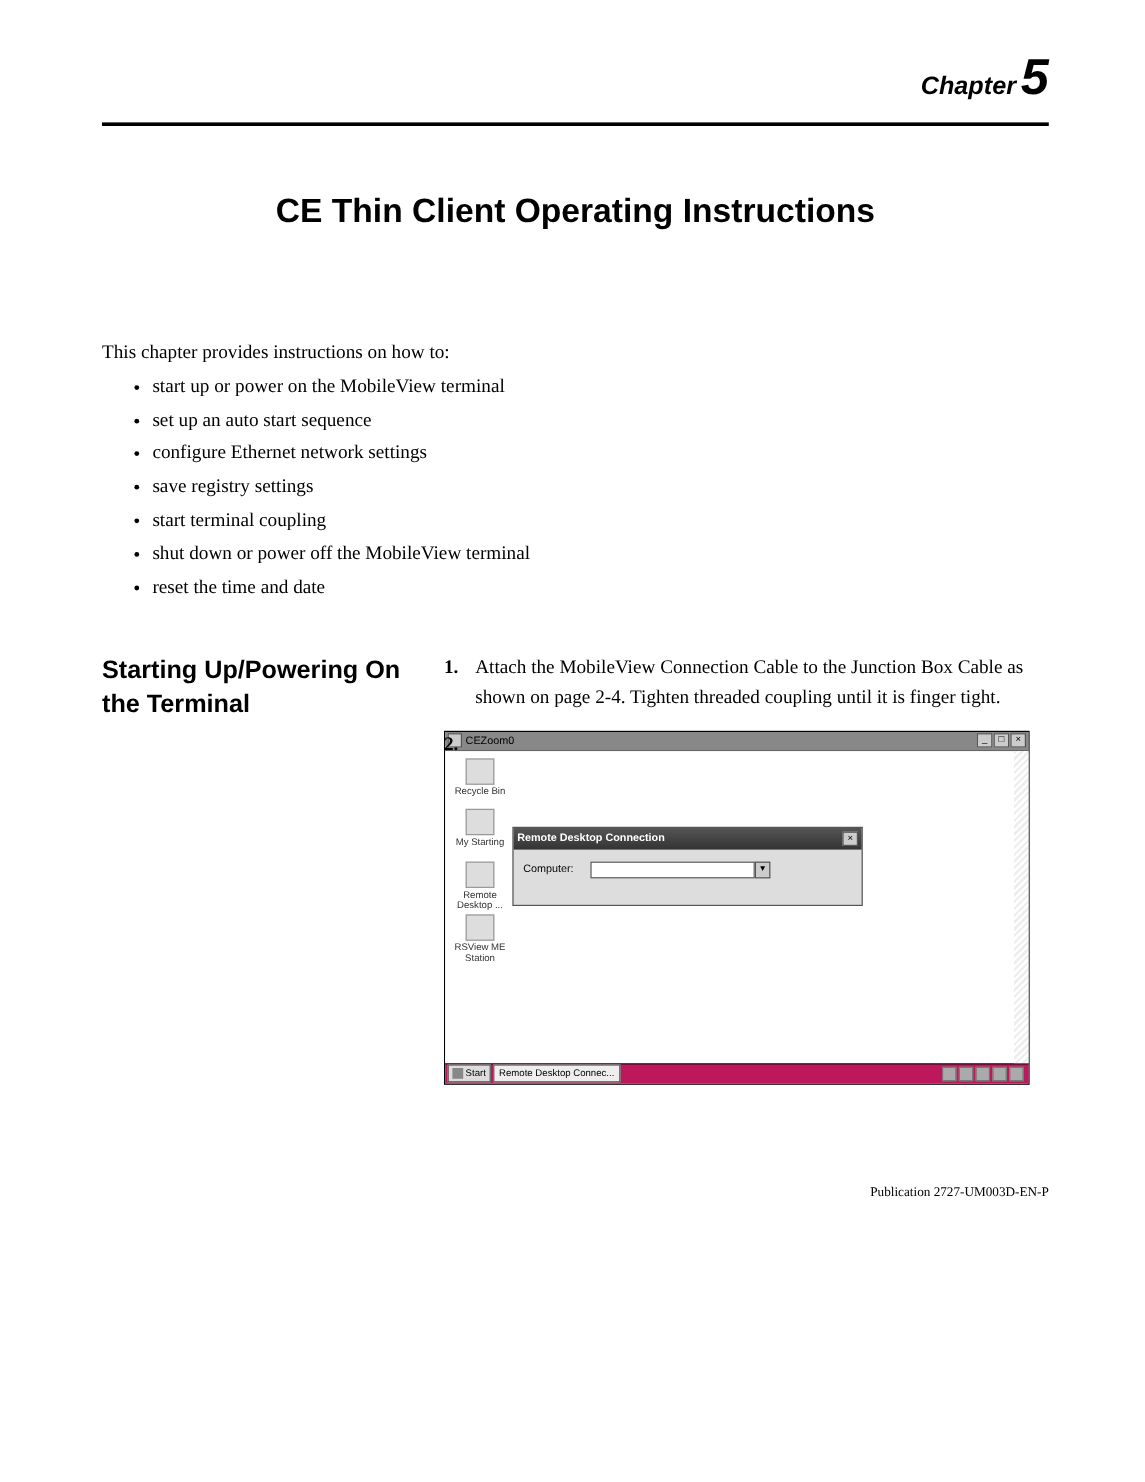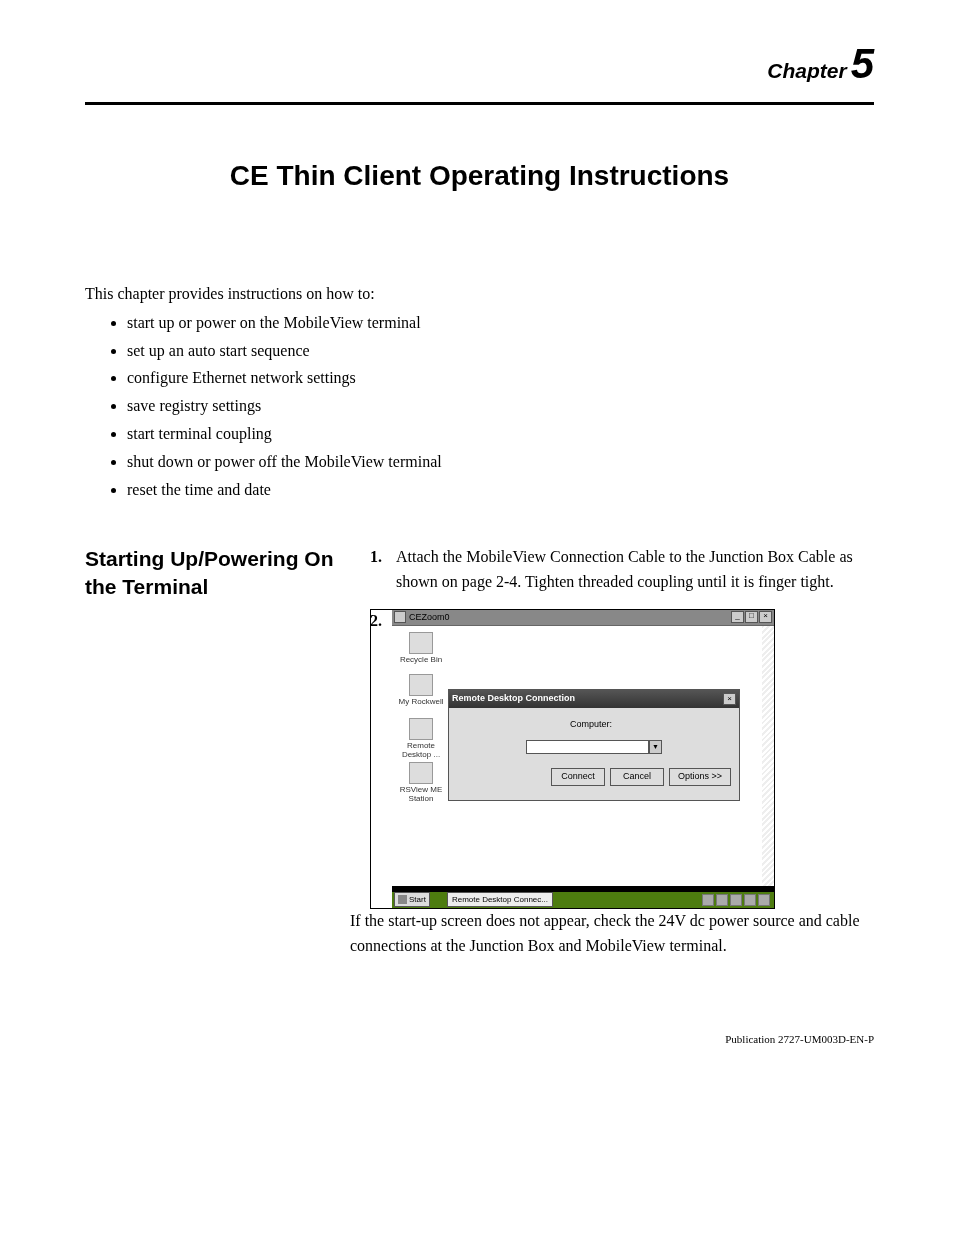--- a/index.html
+++ b/index.html
@@ -84,24 +84,23 @@
     position: relative;
     padding-left: 26px;
   }
   ol.steps li .step-num {
     position: absolute;
     left: 0;
     font-weight: bold;
   }
   .screenshot-outer {
     border: 1px solid #000;
-    width: 405px;
-    margin: 6px 0 0 20px;
+    width: 488px;
+    margin: 6px 0 14px 20px;
     box-sizing: border-box;
-    padding-left: 21px;
   }
   .ss-window {
     font-family: Tahoma, Arial, sans-serif;
     font-size: 9px;
     color: #000;
   }
   .ss-titlebar {
     display: flex;
     align-items: center;
     justify-content: space-between;
@@ -184,21 +183,20 @@
     font-weight: normal;
   }
   .rdc-body {
     padding: 10px 8px 8px 8px;
   }
   .rdc-row {
     display: flex;
     align-items: center;
     gap: 8px;
     margin-bottom: 14px;
-    flex-direction: column;
   }
   .rdc-row label {
     font-size: 9px;
     width: 48px;
   }
   .rdc-combo {
     flex: 1;
     display: flex;
     max-width: 150px;
   }
@@ -240,27 +238,27 @@
     font-family: Arial, sans-serif;
     font-weight: bold;
     color: #888;
     font-size: 11px;
     line-height: 1.1;
     letter-spacing: -0.5px;
     margin-top: -4px;
   }
   .brand .b2 { font-size: 13px; }
   .ss-taskbar {
-    background: #4d7c0f;
-    border-top: 6px solid #000000;
+    background: #be185d;
+    border-top: 1px solid #000000;
     display: flex;
     align-items: center;
     height: 16px;
     padding: 0 2px;
-    gap: 17px;
+    gap: 2px;
   }
   .start-btn {
     display: flex;
     align-items: center;
     gap: 2px;
     border: 1px solid #555;
     background: #ddd;
     padding: 0 3px;
     height: 13px;
     font-size: 8px;
@@ -354,21 +352,21 @@
           </div>
           <div class="ss-desktop">
             <div class="ss-right-stripe"></div>
 
             <div class="ss-icon" style="left:4px; top:6px;">
               <div class="glyph"></div>
               <div>Recycle Bin</div>
             </div>
             <div class="ss-icon" style="left:4px; top:48px;">
               <div class="glyph"></div>
-              <div>My Rockwell</div>
+              <div>My Starting</div>
             </div>
             <div class="ss-icon" style="left:4px; top:92px;">
               <div class="glyph"></div>
               <div>Remote Desktop ...</div>
             </div>
             <div class="ss-icon" style="left:4px; top:136px;">
               <div class="glyph"></div>
               <div>RSView ME Station</div>
             </div>
 
@@ -378,43 +376,37 @@
                 <div class="rdc-close">×</div>
               </div>
               <div class="rdc-body">
                 <div class="rdc-row">
                   <label>Computer:</label>
                   <div class="rdc-combo">
                     <input class="rdc-combo-input" value="" style="">
                     <div class="rdc-combo-btn">▼</div>
                   </div>
                 </div>
-                <div class="rdc-btns">
-                  <div class="rdc-btn">Connect</div>
-                  <div class="rdc-btn">Cancel</div>
-                  <div class="rdc-btn wide">Options &gt;&gt;</div>
-                </div>
               </div>
             </div>
           </div>
           <div class="ss-taskbar">
             <div class="start-btn">
               <div class="start-icon"></div>
               <span>Start</span>
             </div>
             <div class="task-item">Remote Desktop Connec...</div>
             <div class="tray">
               <div class="tray-icon"></div>
               <div class="tray-icon"></div>
               <div class="tray-icon"></div>
               <div class="tray-icon"></div>
               <div class="tray-icon"></div>
             </div>
           </div>
         </div>
       </div>
 
-      <p class="followup">If the start-up screen does not appear, check the 24V dc power source and cable connections at the Junction Box and MobileView terminal.</p>
     </div>
   </div>
 
   <div class="footer">Publication 2727-UM003D-EN-P</div>
 </div>
 
 </body></html>

